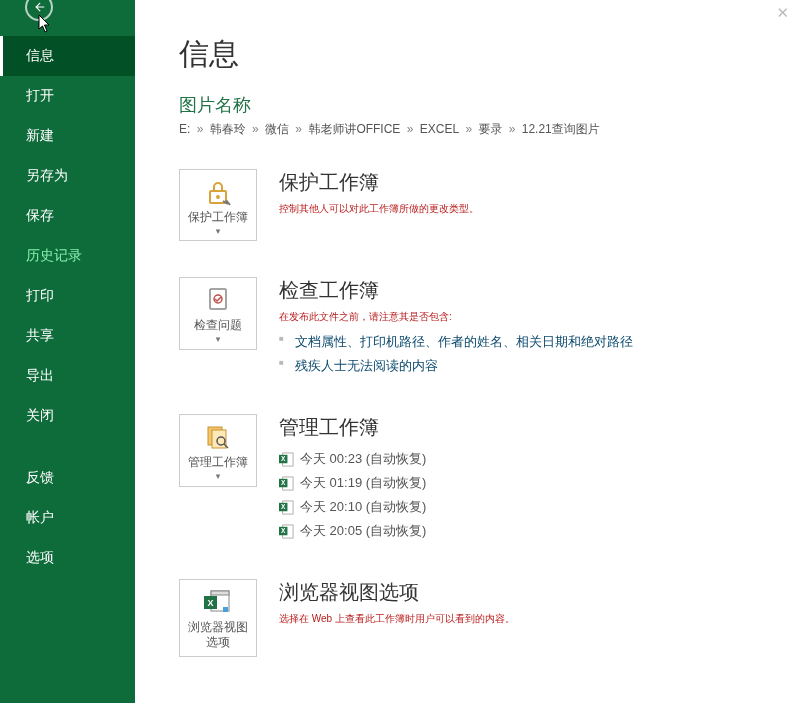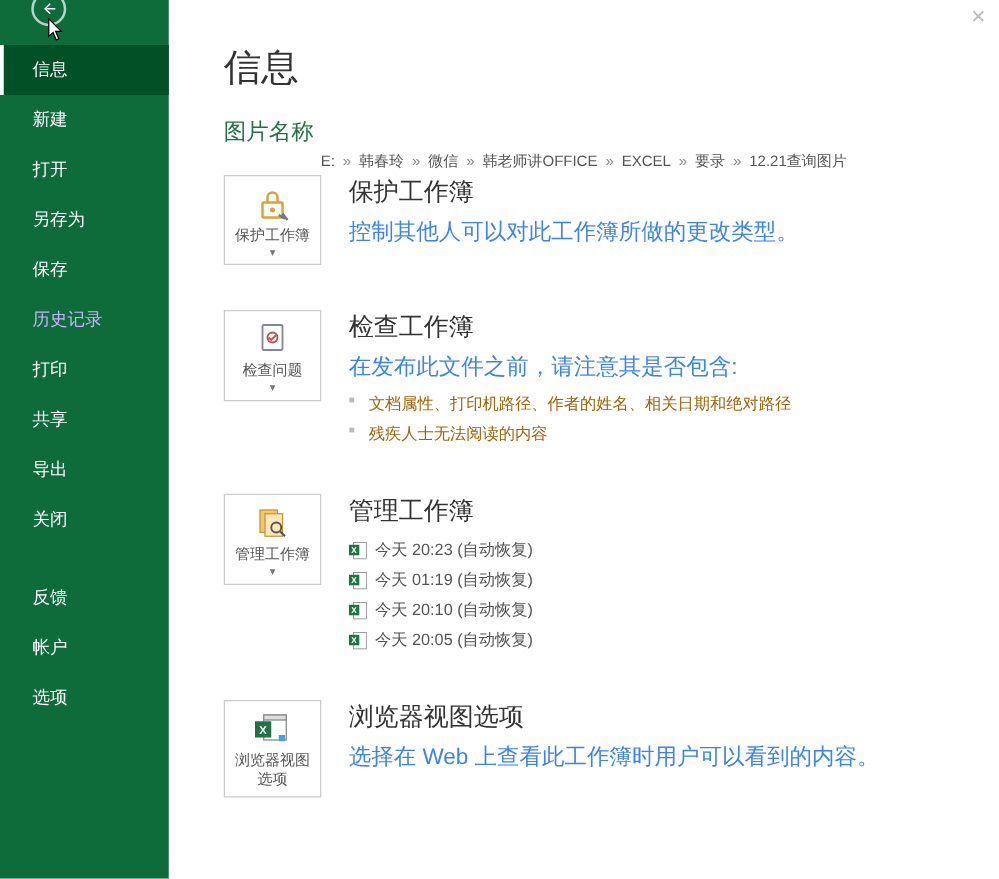--- a/index.html
+++ b/index.html
@@ -46,21 +46,21 @@
     padding: 11px 26px;
     font-size: 14px;
     cursor: pointer;
     color: #fff;
   }
   .sidebar-item.active {
     background: #025025;
     border-left: 3px solid #fff;
     padding-left: 23px;
   }
-  .sidebar-item.disabled { color: #c4b5fd; cursor: default; }
+  .sidebar-item.disabled { color: #86efac; cursor: default; }
   .sidebar-gap { height: 22px; }
   .sidebar-gap-small { height: 8px; }
 
   .main {
     flex: 1;
     padding: 34px 44px 20px 44px;
     position: relative;
     overflow-y: auto;
   }
   .page-title {
@@ -70,22 +70,21 @@
     margin-bottom: 18px;
   }
   .doc-name {
     font-size: 18px;
     color: #217346;
     margin-bottom: 4px;
   }
   .breadcrumb {
     font-size: 12px;
     color: #555;
-    margin-bottom: 2px;
-    text-align: center;
+    margin-bottom: 31px;
   }
   .breadcrumb span { margin: 0 3px; color: #888; }
 
   .section {
     display: flex;
     align-items: flex-start;
     gap: 22px;
     margin-bottom: 36px;
   }
   .tile {
@@ -109,28 +108,28 @@
   }
   .tile .chev { font-size: 9px; color: #777; line-height: 0.6; }
   .section-body { flex: 1; }
   .section-title {
     font-size: 20px;
     color: #333;
     font-weight: 400;
     margin-bottom: 6px;
   }
   .section-desc {
-    font-size: 18px;
-    color: #3b82f6;
+    font-size: 10px;
+    color: #b91c1c;
     margin-bottom: 6px;
   }
   .bullets { list-style: none; padding-left: 16px; }
   .bullets li {
     font-size: 13px;
-    color: #a16207;
+    color: #0c4a6e;
     padding: 3px 0;
     position: relative;
   }
   .bullets li::before {
     content: "■";
     position: absolute;
     left: -16px;
     top: 4px;
     font-size: 8px;
     color: #bbb;
@@ -166,22 +165,22 @@
           <path d="M14 5l-7 7 7 7M7 12h14"></path>
         </svg>
     </div>
   </div>
   <svg class="cursor" width="16" height="20" viewBox="0 0 16 20">
     <path d="M1 1 L1 15 L4.5 12 L7 18 L9 17 L6.5 11 L11 11 Z" fill="#fff" stroke="#000" stroke-width="1"></path>
   </svg>
   <div class="sidebar-gap-small"></div>
   <div id="sidebar-items">
       <div class="sidebar-item active">信息</div>
+      <div class="sidebar-item">打开</div>
       <div class="sidebar-item">新建</div>
-      <div class="sidebar-item">打开</div>
       <div class="sidebar-item">另存为</div>
       <div class="sidebar-item">保存</div>
       <div class="sidebar-item disabled">历史记录</div>
       <div class="sidebar-item">打印</div>
       <div class="sidebar-item">共享</div>
       <div class="sidebar-item">导出</div>
       <div class="sidebar-item">关闭</div>
       <div class="sidebar-gap"></div>
       <div class="sidebar-item">反馈</div>
       <div class="sidebar-item">帐户</div>
@@ -247,21 +246,21 @@
       <div class="section-title">管理工作簿</div>
       <ul class="recover-list" id="recover-list">
           <li>
             <span class="xl-icon">
               <svg viewBox="0 0 16 16" width="15" height="15">
                 <rect x="4" y="1" width="11" height="14" fill="#fff" stroke="#888" stroke-width="0.7"></rect>
                 <rect x="0" y="3" width="9" height="9" fill="#217346"></rect>
                 <text x="4.5" y="10" font-size="7" fill="#fff" text-anchor="middle" font-weight="bold">X</text>
               </svg>
             </span>
-            <span>今天 20:23 (自动恢复)</span>
+            <span>今天 00:23 (自动恢复)</span>
           </li>
           <li>
             <span class="xl-icon">
               <svg viewBox="0 0 16 16" width="15" height="15">
                 <rect x="4" y="1" width="11" height="14" fill="#fff" stroke="#888" stroke-width="0.7"></rect>
                 <rect x="0" y="3" width="9" height="9" fill="#217346"></rect>
                 <text x="4.5" y="10" font-size="7" fill="#fff" text-anchor="middle" font-weight="bold">X</text>
               </svg>
             </span>
             <span>今天 01:19 (自动恢复)</span>

